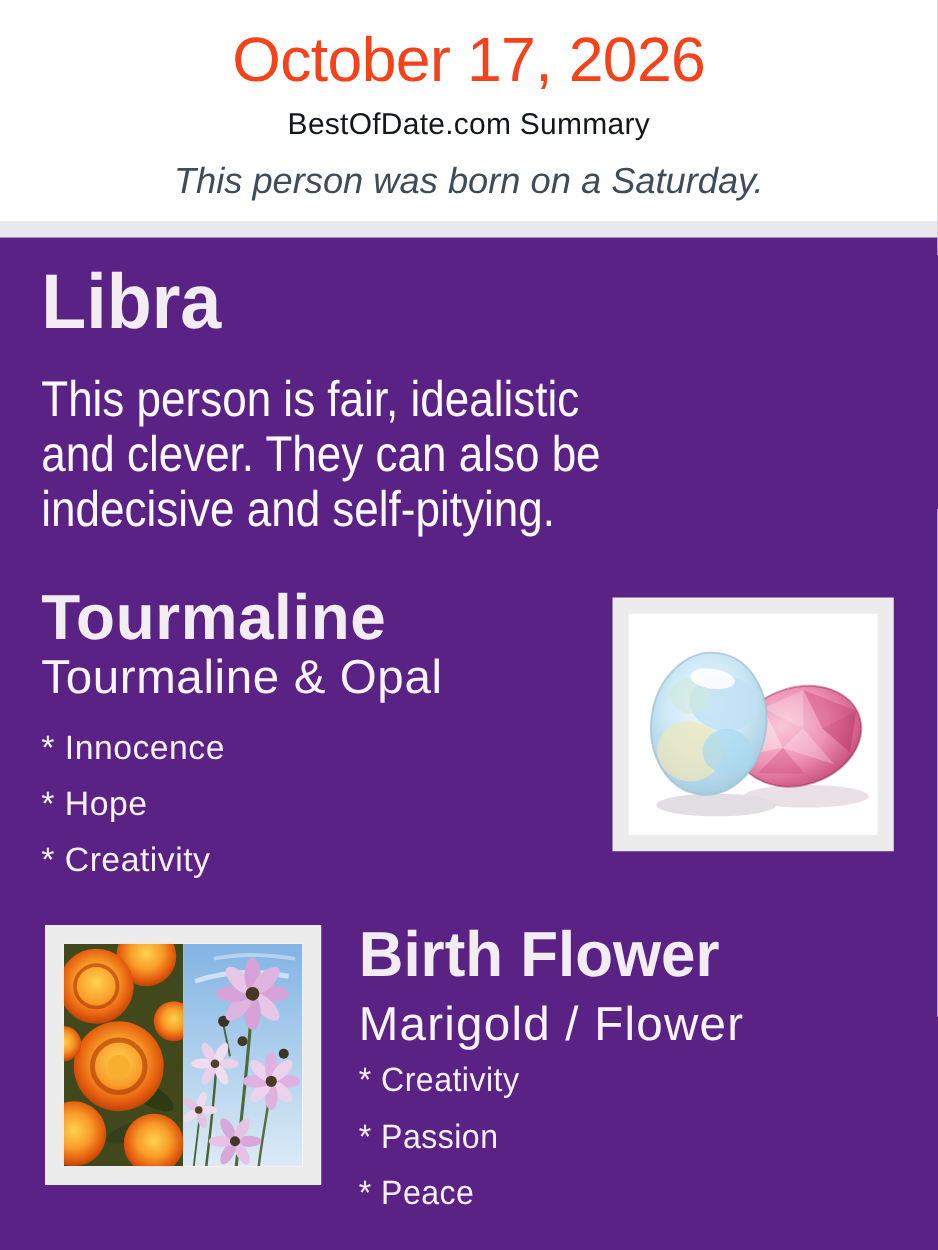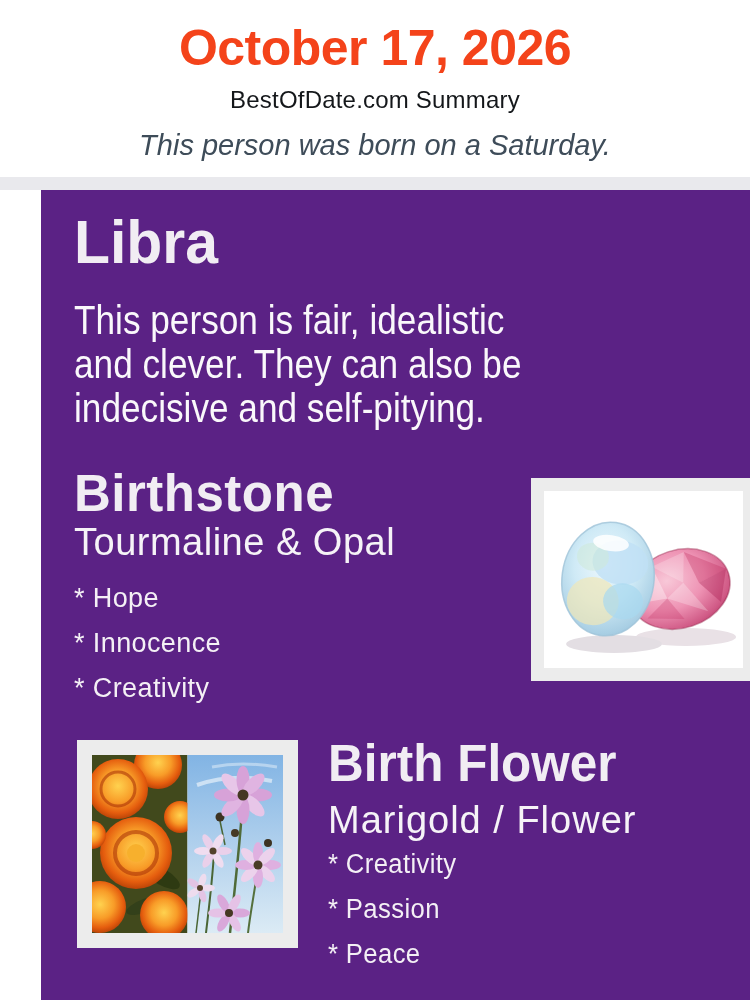--- a/index.html
+++ b/index.html
@@ -4,33 +4,33 @@
 <style>
   html,body{margin:0;padding:0;background:#ffffff;}
   body{
     width:750px;height:1000px;overflow:hidden;position:relative;
     font-family:"Liberation Sans","DejaVu Sans",sans-serif;
     -webkit-font-smoothing:antialiased;
   }
   
   .header{height:177px;background:#ffffff;text-align:center;}
   .date-title{
-    padding-top:20px;font-size:50px;line-height:56px;font-weight:700;
+    padding-top:20px;font-size:50px;line-height:56px;font-weight:400;
     color:#f4431a;letter-spacing:-0.5px;
   }
   .site-summary{
     margin-top:6px;font-size:24px;line-height:36px;color:#14171a;letter-spacing:0.2px;
   }
   .born-line{
     margin-top:10px;font-size:29px;line-height:34px;color:#3e4c59;font-style:italic;
   }
   .divider{height:13px;background:#e9e9ed;}
   
   .main{
-    position:relative;height:810px;background:#5b2285;color:#f7f4f8;margin-left:41px;
+    position:relative;height:810px;background:#5b2285;color:#f7f4f8;
   }
   .zodiac-heading{
     position:absolute;left:33px;top:18px;margin:0;
     font-size:62px;line-height:68px;font-weight:700;color:#f1edf3;
     transform:scaleX(0.95);transform-origin:0 0;letter-spacing:0;
   }
   .zodiac-desc{
     position:absolute;left:33px;top:108px;
     font-size:40px;line-height:44px;color:#faf8fb;
     transform:scaleX(0.88);transform-origin:0 0;white-space:nowrap;
@@ -83,26 +83,26 @@
 <div class="main">
 
   <h1 class="zodiac-heading">Libra</h1>
 
   <div class="zodiac-desc">
     <div>This person is fair, idealistic</div>
     <div>and clever. They can also be</div>
     <div>indecisive and self-pitying.</div>
   </div>
 
-  <h2 class="birthstone-heading">Birthstone</h2>
+  <h2 class="birthstone-heading">Tourmaline</h2>
   <div class="birthstone-names">Tourmaline &amp; Opal</div>
 
   <ul class="trait-list birthstone-traits">
+    <li>* Innocence</li>
     <li>* Hope</li>
-    <li>* Innocence</li>
     <li>* Creativity</li>
   </ul>
 
   <div class="photo-frame gem-frame">
     <div class="photo">
       <svg viewBox="0 0 199 177" preserveAspectRatio="none">
         <defs>
           <radialGradient id="tg" cx="40%" cy="35%" r="75%">
             <stop offset="0%" stop-color="#f8c8d8"></stop>
             <stop offset="50%" stop-color="#ee93b4"></stop>

